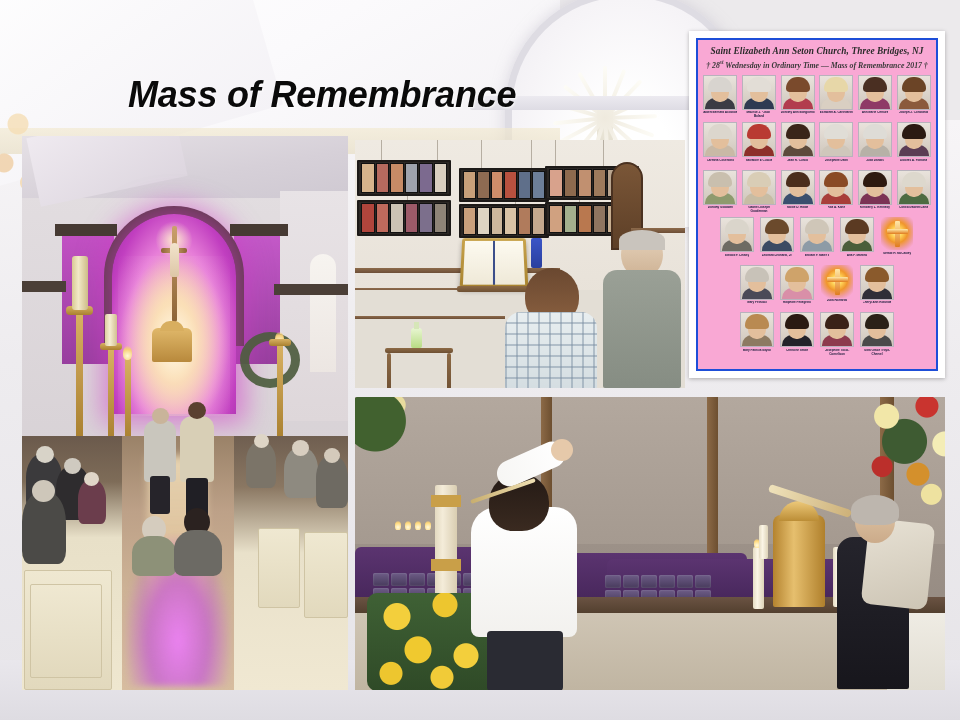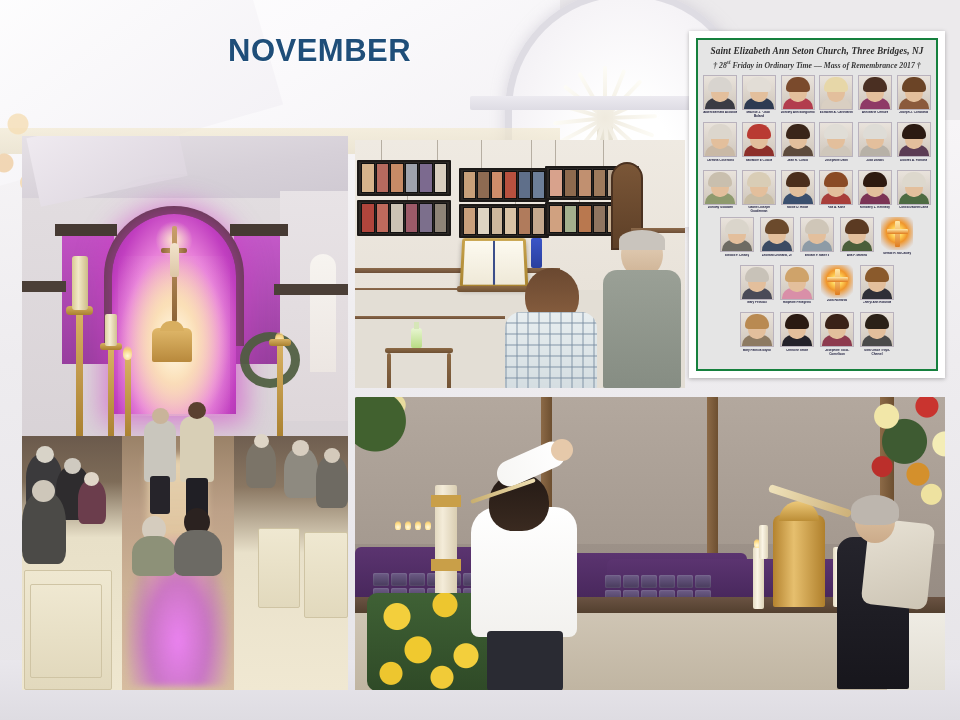--- a/index.html
+++ b/index.html
@@ -268,21 +268,21 @@
     background:linear-gradient(180deg,#efece4,#e1ddd2);}
 
   
   #poster{
     position:absolute;left:689px;top:31px;width:256px;height:347px;
     background:#ffffff;
     box-shadow:0 1px 4px rgba(0,0,0,.28);
   }
   #poster-inner{
     position:absolute;left:7px;top:7px;right:7px;bottom:7px;
-    border:2px solid #15803d;background:#e5e5e5;
+    border:2px solid #1d4ed8;background:#f9a8d4;
     padding:6px 5px 5px 5px;box-sizing:border-box;
   }
   .poster-title{
     text-align:center;font-family:"Liberation Serif", serif;
     font-weight:bold;font-style:italic;color:#2a2a2a;
     font-size:9.3px;letter-spacing:.1px;line-height:1.25;white-space:nowrap;
   }
   .poster-sub{
     text-align:center;font-family:"Liberation Serif", serif;
     font-weight:bold;font-style:italic;color:#3a3a3a;
@@ -345,21 +345,21 @@
         <span style="transform:rotate(286deg)"></span>
       <span style="transform:rotate(308deg)"></span>
         <span style="transform:rotate(330deg)"></span>
     </div>
     <div class="bg-arch-ledge"></div>
     <div class="bg-table"></div>
     <div class="bg-flowers"></div>
     <div class="bg-bot"></div>
   </div>
 
-  <div class="title-month">NOVEMBER</div>
+  <div class="title-main">Mass of Remembrance</div>
 
   <div class="photo" id="photo-church">
     <div class="ch-wall"></div>
     <div class="ch-ceiling"></div>
     <div class="ch-wall-r"></div>
     <div class="ch-window"></div>
     <div class="ch-side-l"></div>
     <div class="ch-side-r"></div>
     <div class="ch-arch-dark"></div>
     <div class="ch-arch"></div>
@@ -624,21 +624,21 @@
       <div class="cd-wd-shawl"></div>
       <div class="cd-wd-head"></div>
       <div class="cd-wd-hair"></div>
       <div class="cd-wd-arm"></div>
     </div>
   </div>
 
   <div id="poster">
     <div id="poster-inner">
       <div class="poster-title">Saint Elizabeth Ann Seton Church, Three Bridges, NJ</div>
-      <div class="poster-sub"><span>†  28</span><sup>st</sup><span> Friday in Ordinary Time –– Mass of Remembrance 2017  †</span></div>
+      <div class="poster-sub"><span>†  28</span><sup>st</sup><span> Wednesday in Ordinary Time –– Mass of Remembrance 2017  †</span></div>
       <div class="poster-grid" id="poster-grid">
           <div class="poster-row">
             <div class="poster-cell">
               <div class="poster-photo" style="background: linear-gradient(rgb(233, 227, 220), rgb(207, 198, 187));">
                 <div class="f-body" style="background: rgb(59, 59, 68);"></div>
                 <div class="f-face"></div>
                 <div class="f-hair" style="background: rgb(216, 212, 207);"></div>
               </div>
               <div class="poster-name">Albert Bernard Acostola</div>
             </div>

